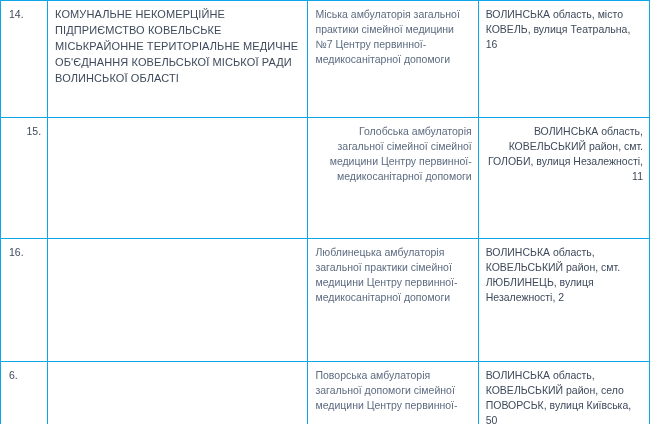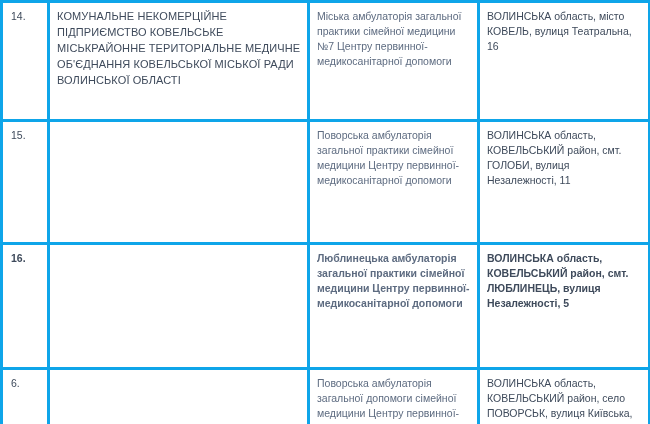--- a/index.html
+++ b/index.html
@@ -12,21 +12,21 @@
     height: 424px;
     overflow: hidden;
     font-family: "Liberation Sans", sans-serif;
   }
   .doc-table {
     border-collapse: collapse;
     width: 650px;
     table-layout: fixed;
   }
   .doc-table td {
-    border: 3px solid #0ea5e9;
+    border: 1px solid #0ea5e9;
     vertical-align: top;
     padding: 6px 6px 6px 7px;
     font-size: 10.5px;
     line-height: 1.42;
     color: #3e4a5b;
   }
   .col-num {
     width: 47px;
   }
   .col-name {
@@ -51,22 +51,22 @@
     line-height: 1.45;
   }
   td.cell-unit {
     color: #5d6b80;
   }
   td.cell-addr {
     color: #3e4a5b;
     margin-left: 28px;
   }
   .row-14 td { height: 104px; }
-  .row-15 td { height: 108px; }
-  .row-16 td { height: 110px; font-weight: bold; }
+  .row-15 td { height: 108px; text-align: right; }
+  .row-16 td { height: 110px; }
   .row-17 td { height: 70px; }
   .cell-text {
     display: block;
     white-space: pre-line;
   }
 </style>
 </head>
 <body>
 
 <table class="doc-table">
@@ -92,38 +92,38 @@
         </td>
     </tr>
     <tr class="row-15">
       <td class="cell-num">
           <span class="cell-text">15.</span>
         </td>
       <td class="cell-name">
           <span class="cell-text"></span>
         </td>
       <td class="cell-unit">
-          <span class="cell-text">Поворська амбулаторія загальної практики сімейної медицини Центру первинної-медикосанітарної допомоги</span>
+          <span class="cell-text">Голобська амбулаторія загальної сімейної сімейної медицини Центру первинної-медикосанітарної допомоги</span>
         </td>
       <td class="cell-addr">
           <span class="cell-text">ВОЛИНСЬКА область, КОВЕЛЬСЬКИЙ район, смт. ГОЛОБИ, вулиця Незалежності, 11</span>
         </td>
     </tr>
     <tr class="row-16">
       <td class="cell-num">
           <span class="cell-text">16.</span>
         </td>
       <td class="cell-name">
           <span class="cell-text"></span>
         </td>
       <td class="cell-unit">
           <span class="cell-text">Люблинецька амбулаторія загальної практики сімейної медицини Центру первинної-медикосанітарної допомоги</span>
         </td>
       <td class="cell-addr">
-          <span class="cell-text">ВОЛИНСЬКА область, КОВЕЛЬСЬКИЙ район, смт. ЛЮБЛИНЕЦЬ, вулиця Незалежності, 5</span>
+          <span class="cell-text">ВОЛИНСЬКА область, КОВЕЛЬСЬКИЙ район, смт. ЛЮБЛИНЕЦЬ, вулиця Незалежності, 2</span>
         </td>
     </tr>
     <tr class="row-17">
       <td class="cell-num">
           <span class="cell-text">6.</span>
         </td>
       <td class="cell-name">
           <span class="cell-text"></span>
         </td>
       <td class="cell-unit">

